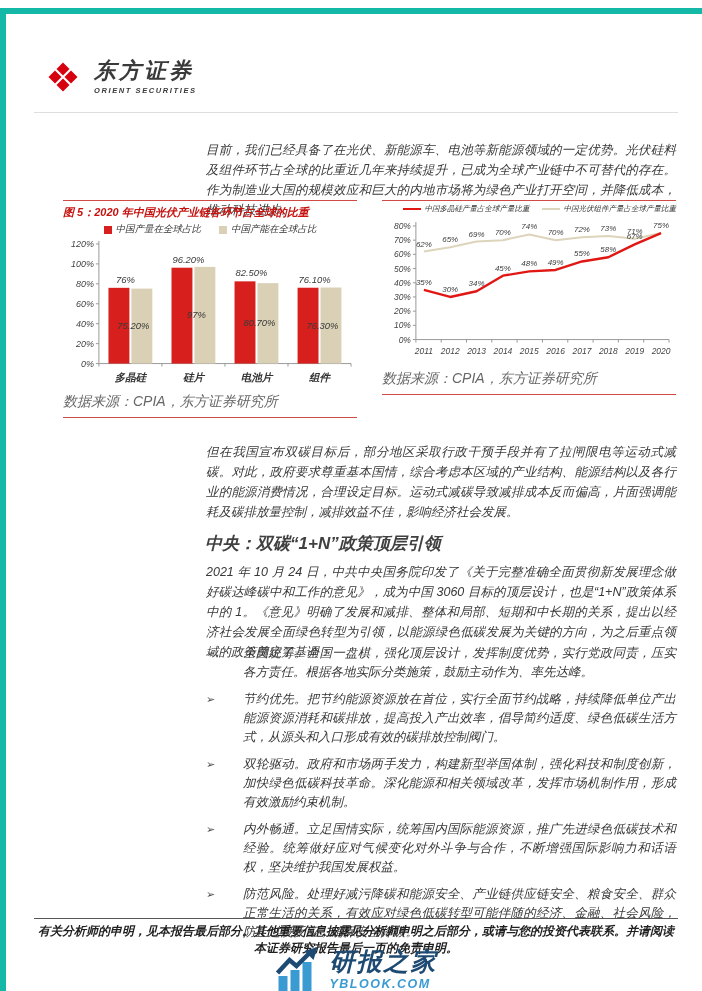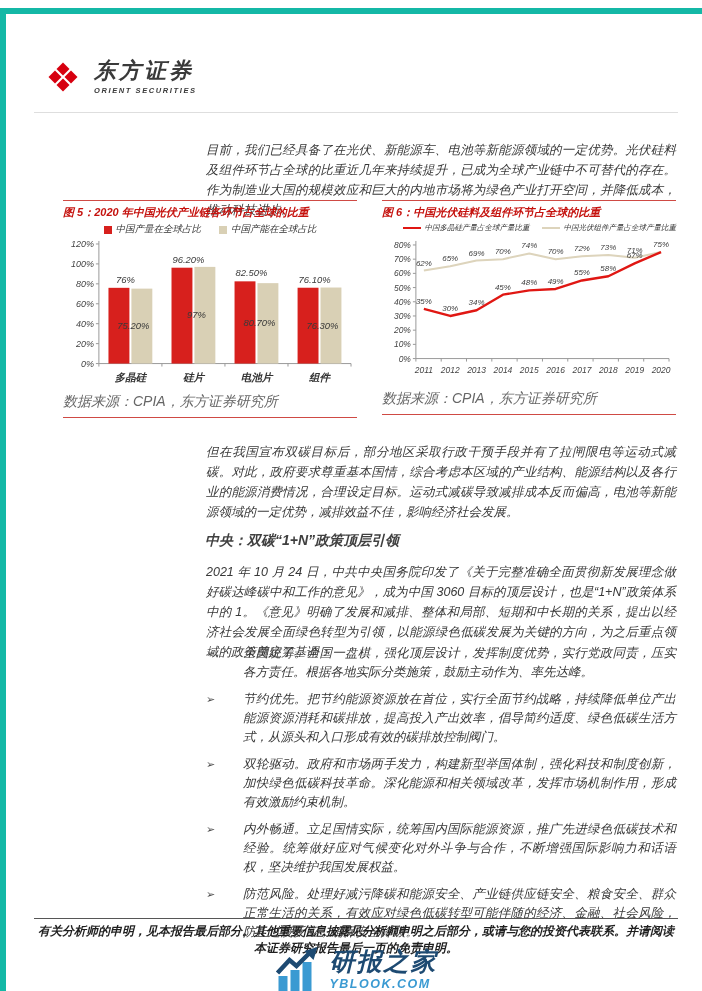--- a/index.html
+++ b/index.html
@@ -17,21 +17,21 @@
   .header-meta{position:absolute;right:30px;top:72px;font-size:10.5px;font-weight:bold;color:#585858;
     display:flex;align-items:center;gap:6px;white-space:nowrap;}
   .header-meta .sep{color:#8a8a8a;}
   .header-rule{position:absolute;left:28px;right:28px;top:98px;border-top:1px solid #dedede;}
   
   .body-para{position:absolute;left:200px;right:30px;margin:0;font-size:12.5px;line-height:20px;
     color:#383838;text-align:justify;}
   .para1{top:126px;}
   .para2{top:428px;}
   .para3{top:548px;}
-  .section-heading{position:absolute;left:199px;top:518px;margin:0;font-size:14px;font-weight:bold;color:#404040;}
+  .section-heading{position:absolute;left:199px;top:518px;margin:0;font-size:17px;font-weight:bold;color:#404040;}
   
   .figures{position:absolute;left:57px;right:30px;top:186px;display:flex;gap:25px;}
   .fig{flex:1 1 0;min-width:0;border-top:1px solid #cf4a44;}
   .fig-title{margin:4px 0 1px;font-size:11px;font-weight:bold;color:#c5120e;line-height:1.4;}
   .legend{display:flex;justify-content:center;align-items:center;gap:18px;margin:3px 0 0;color:#333;}
   .fig:nth-child(1) .legend{font-size:9.5px;}
   .fig:nth-child(2) .legend{font-size:7.5px;gap:12px;justify-content:flex-end;}
   .lg-item{display:inline-flex;align-items:center;gap:4px;white-space:nowrap;}
   .sw-sq{width:8px;height:8px;display:inline-block;}
   .sw-ln{width:18px;height:2px;display:inline-block;}
@@ -127,21 +127,20 @@
           <text x="194.125" y="146" text-anchor="middle" font-size="10.5" font-weight="bold" fill="#333">电池片</text>
           <rect x="235.375" y="51.900000000000006" width="21" height="76.1" fill="#d7201d"></rect>
           <rect x="258.375" y="51.7" width="21" height="76.3" fill="#d9d0b5"></rect>
           <text x="252.375" y="46.900000000000006" text-anchor="middle" font-size="9.5" fill="#3a3a3a">76.10%</text>
           <text x="260.375" y="92.85" text-anchor="middle" font-size="9.5" fill="#3a3a3a">76.30%</text>
           <text x="257.375" y="146" text-anchor="middle" font-size="10.5" font-weight="bold" fill="#333">组件</text>
         </svg>
       <div class="fig-source">数据来源：CPIA，东方证券研究所</div>
     </figure>
     <figure class="fig" style="margin:0">
-      <figcaption class="fig-title">图 6：中国光伏硅料及组件环节占全球的比重</figcaption>
       <div class="legend" id="legend-1">
           <span class="lg-item">
             <span class="sw-ln" style="background: rgb(224, 23, 19);"></span>
             <span>中国多晶硅产量占全球产量比重</span>
           </span>
           <span class="lg-item">
             <span class="sw-ln" style="background: rgb(221, 212, 188);"></span>
             <span>中国光伏组件产量占全球产量比重</span>
           </span>
         </div>
@@ -206,21 +205,21 @@
           <text x="147.77777777777777" y="15.549999999999997" text-anchor="middle" font-size="8" fill="#3b3b3b">74%</text>
           <text x="174.22222222222223" y="21.25" text-anchor="middle" font-size="8" fill="#3b3b3b">70%</text>
           <text x="200.66666666666666" y="18.39999999999999" text-anchor="middle" font-size="8" fill="#3b3b3b">72%</text>
           <text x="227.11111111111111" y="16.97500000000001" text-anchor="middle" font-size="8" fill="#3b3b3b">73%</text>
           <text x="253.55555555555554" y="19.825000000000003" text-anchor="middle" font-size="8" fill="#3b3b3b">71%</text>
         </svg>
       <div class="fig-source">数据来源：CPIA，东方证券研究所</div>
     </figure>
   </section>
 
-  <p class="body-para para2">但在我国宣布双碳目标后，部分地区采取行政干预手段并有了拉闸限电等运动式减碳。对此，政府要求尊重基本国情，综合考虑本区域的产业结构、能源结构以及各行业的能源消费情况，合理设定目标。运动式减碳导致减排成本反而偏高，电池等新能源领域的一定优势，减排效益不佳，影响经济社会发展。</p>
+  <p class="body-para para2">但在我国宣布双碳目标后，部分地区采取行政干预手段并有了拉闸限电等运动式减碳。对此，政府要求尊重基本国情，综合考虑本区域的产业结构、能源结构以及各行业的能源消费情况，合理设定目标。运动式减碳导致减排成本反而偏高，片面强调能耗及碳排放量控制，减排效益不佳，影响经济社会发展。</p>
 
   <h2 class="section-heading">中央：双碳“1+N”政策顶层引领</h2>
 
   <p class="body-para para3">2021 年 10 月 24 日，中共中央国务院印发了《关于完整准确全面贯彻新发展理念做好碳达峰碳中和工作的意见》，成为中国 3060 目标的顶层设计，也是“1+N”政策体系中的 1。《意见》明确了发展和减排、整体和局部、短期和中长期的关系，提出以经济社会发展全面绿色转型为引领，以能源绿色低碳发展为关键的方向，为之后重点领域的政策奠定了基调：</p>
 
   <ul class="bullets" id="bullets">
       <li class="bullet">
         <span class="bm">➢</span>
         <span class="bt">全国统筹。全国一盘棋，强化顶层设计，发挥制度优势，实行党政同责，压实各方责任。根据各地实际分类施策，鼓励主动作为、率先达峰。</span>
       </li>

